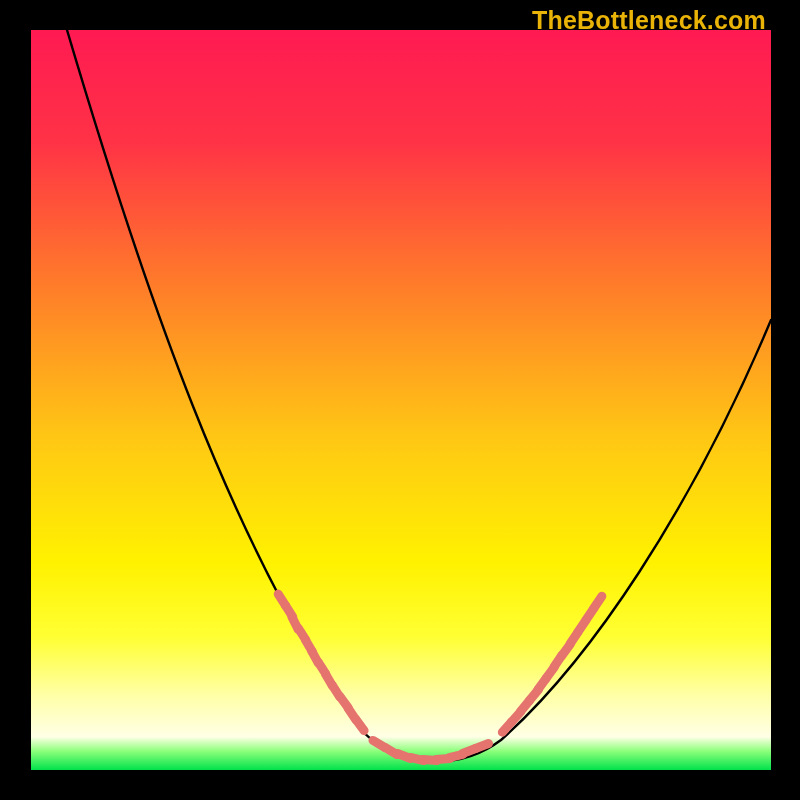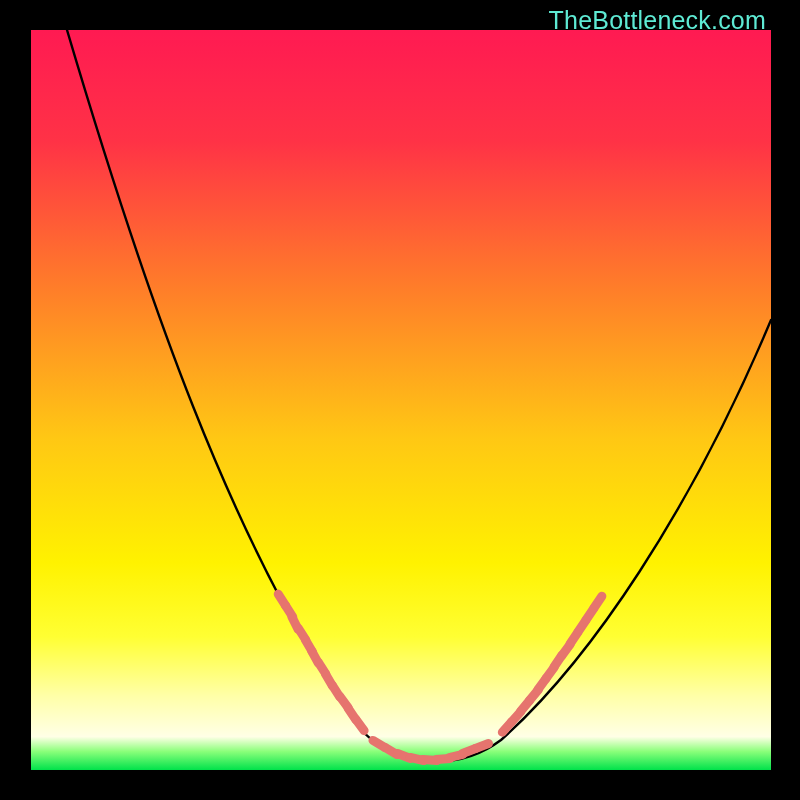--- a/index.html
+++ b/index.html
@@ -24,22 +24,23 @@
     top: 0;
     width: 100%;
     height: 100%;
   }
   .watermark {
     position: absolute;
     top: 6px;
     right: 34px;
     font-family: Arial, Helvetica, sans-serif;
     font-size: 25px;
-    color: #5eead4;
+    color: #eab308;
     letter-spacing: 0.2px;
+    font-weight: bold;
   }
   svg.curve {
     position: absolute;
     left: 0;
     top: 0;
     width: 100%;
     height: 100%;
   }
 </style>
 </head>

